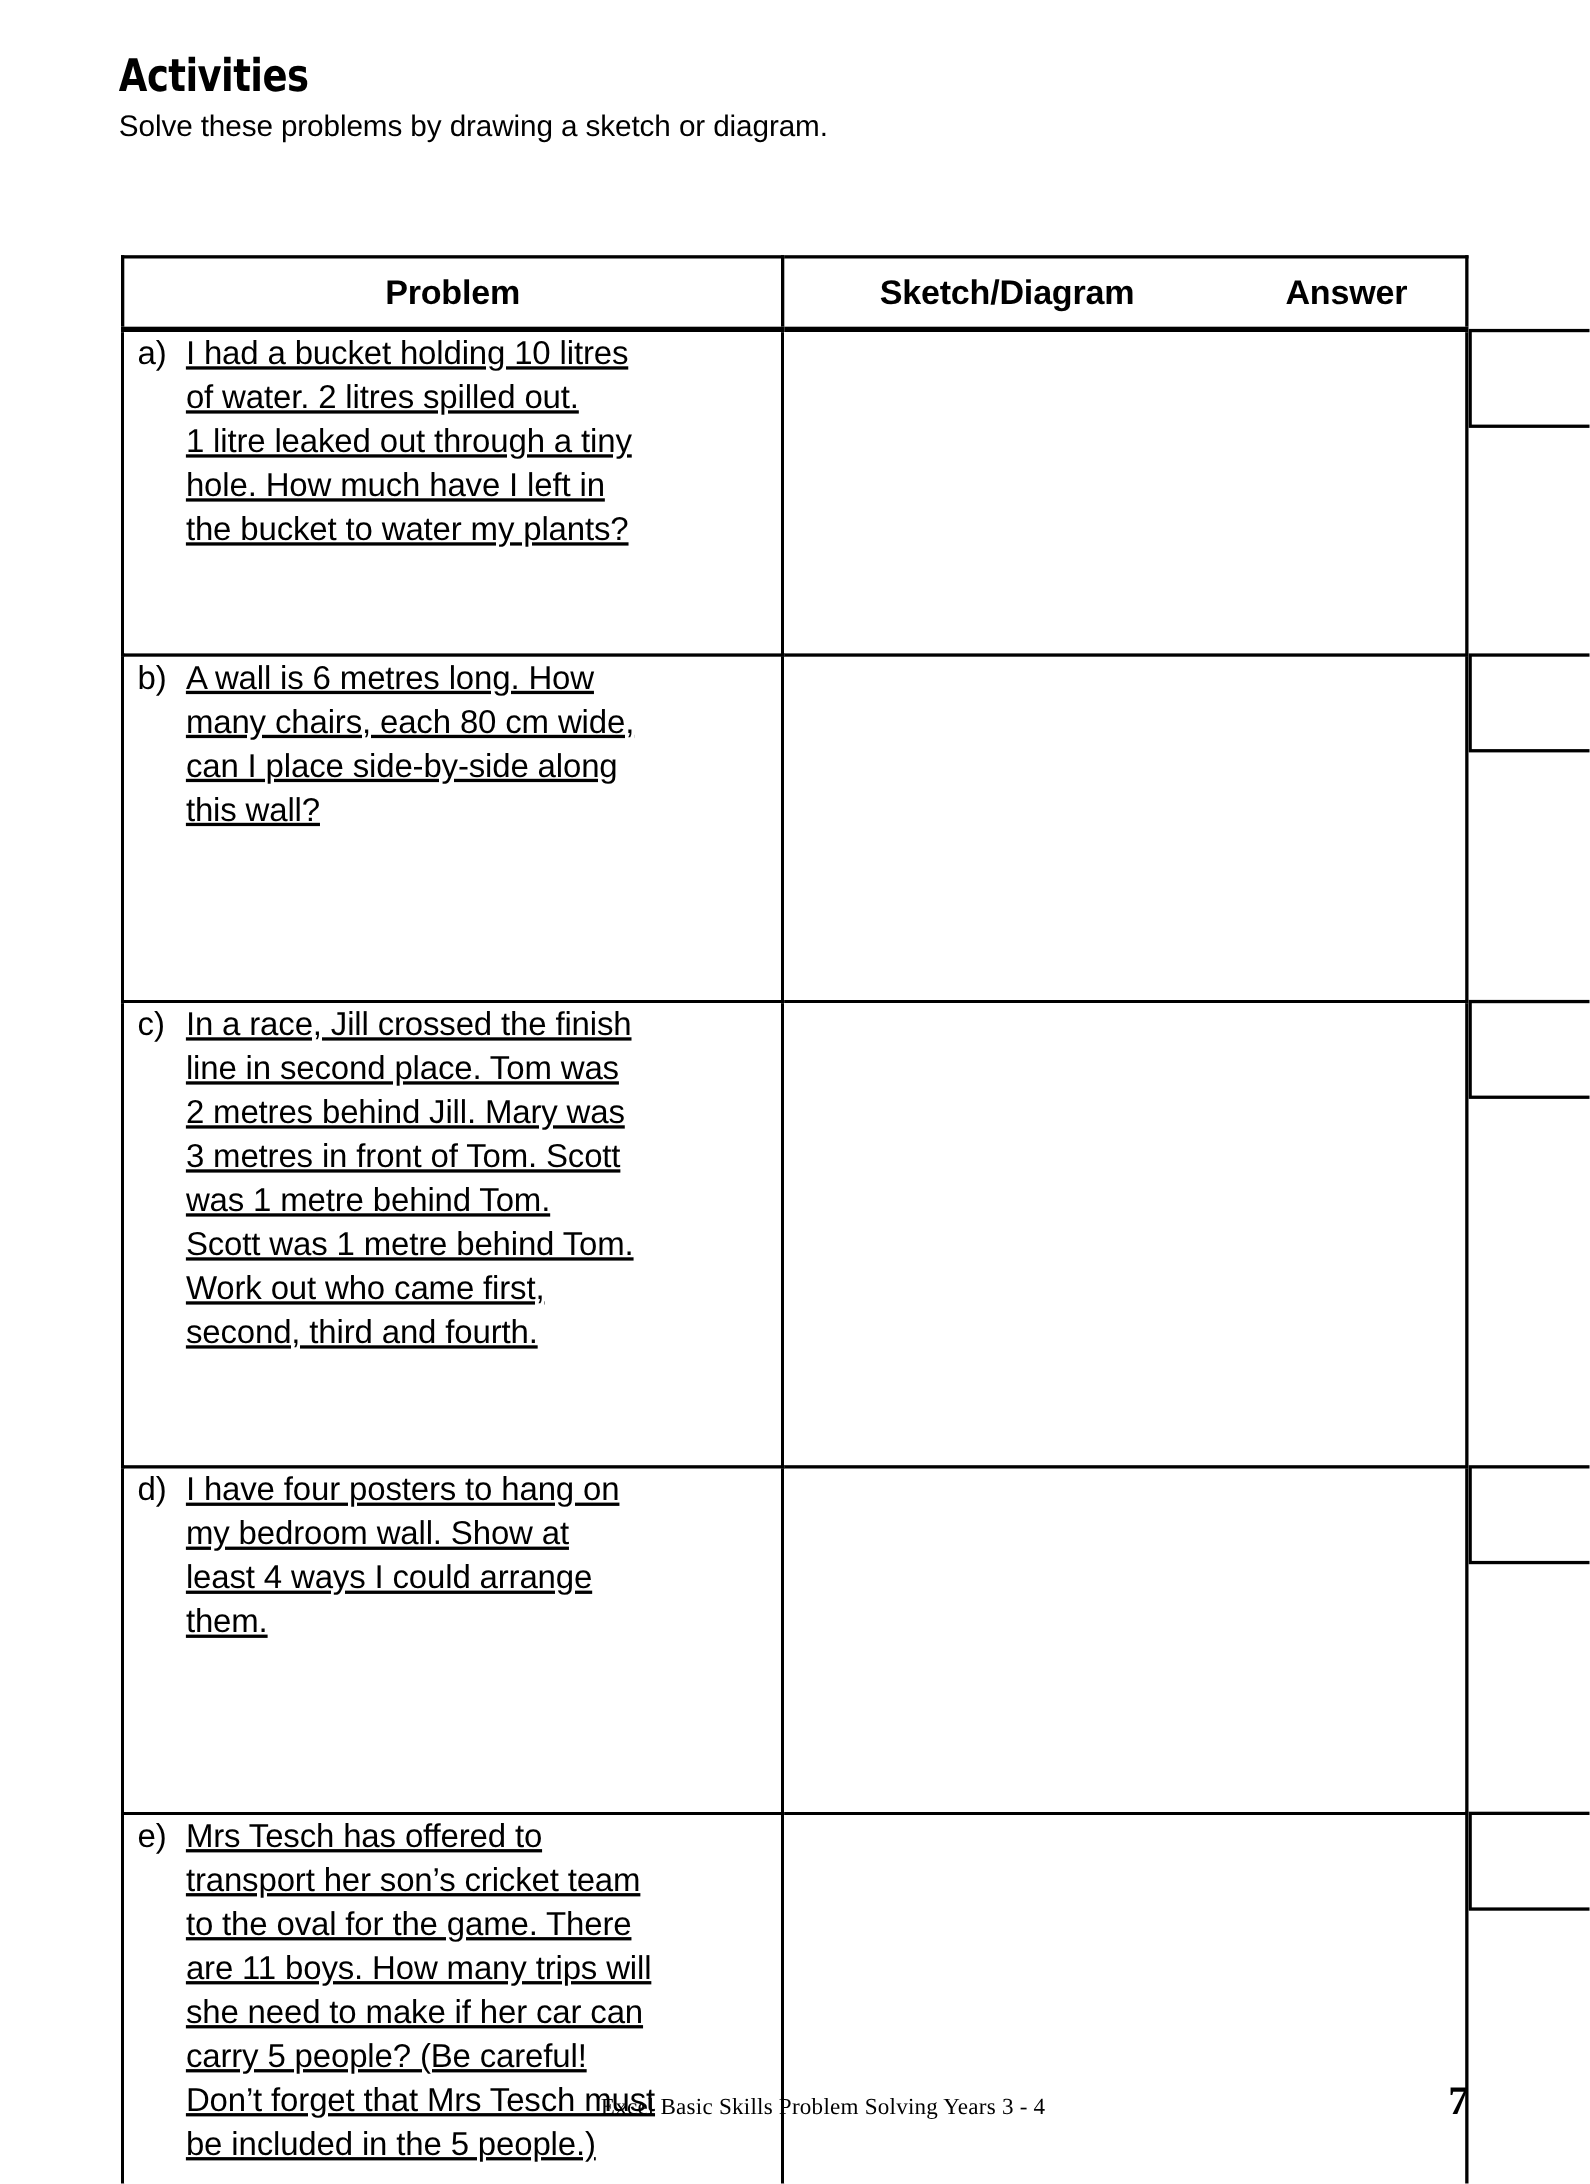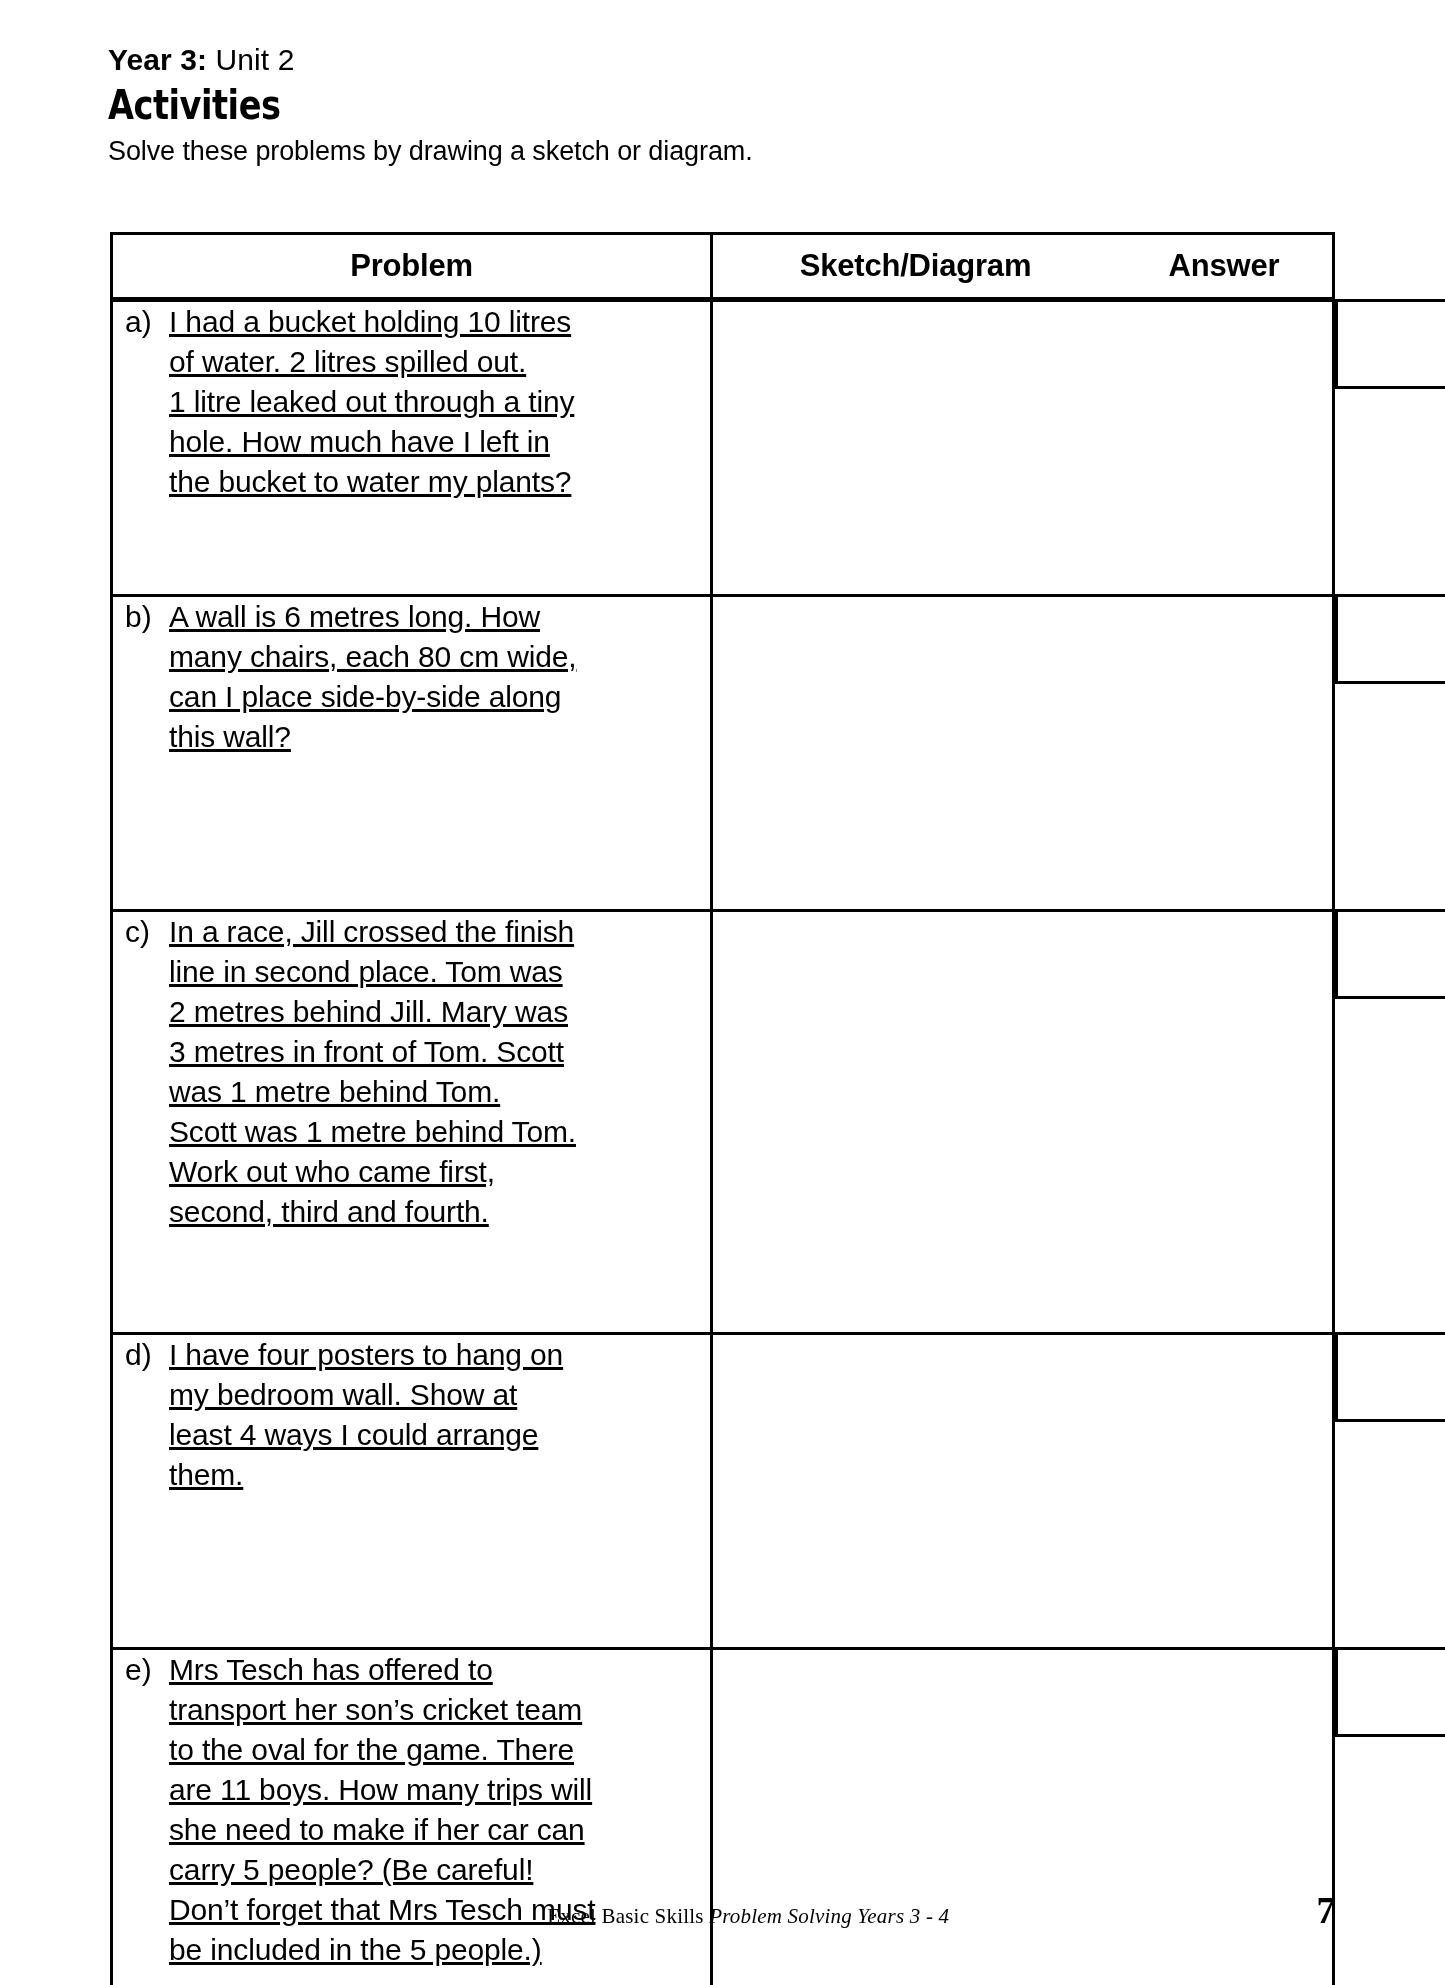--- a/index.html
+++ b/index.html
@@ -170,40 +170,35 @@
   }
   .footer-center {
     flex: 1 1 auto;
     text-align: center;
     font-family: "Liberation Serif", serif;
     font-size: 21px;
     letter-spacing: 0.2px;
     padding-left: 70px;
   }
   .footer-center .ital {
-    font-style: italic;
   }
   .page-num {
     flex: 0 0 auto;
     font-family: "Liberation Serif", serif;
     font-weight: bold;
     font-size: 37px;
     line-height: 37px;
   }
 </style>
 </head>
 <body>
 
 <div class="page">
 
   <div class="header">
-    <div class="eyebrow">
-      <span class="year">Year 3:</span>
-      <span class="unit">Unit 2</span>
-    </div>
     <div class="activities-title">Activities</div>
     <div class="instruction">Solve these problems by drawing a sketch or diagram.</div>
   </div>
 
   <div class="table-wrap" style="width: 1006px;">
     <table class="tbl">
       <colgroup>
         <col class="c-prob">
         <col class="c-sketch">
       </colgroup>

